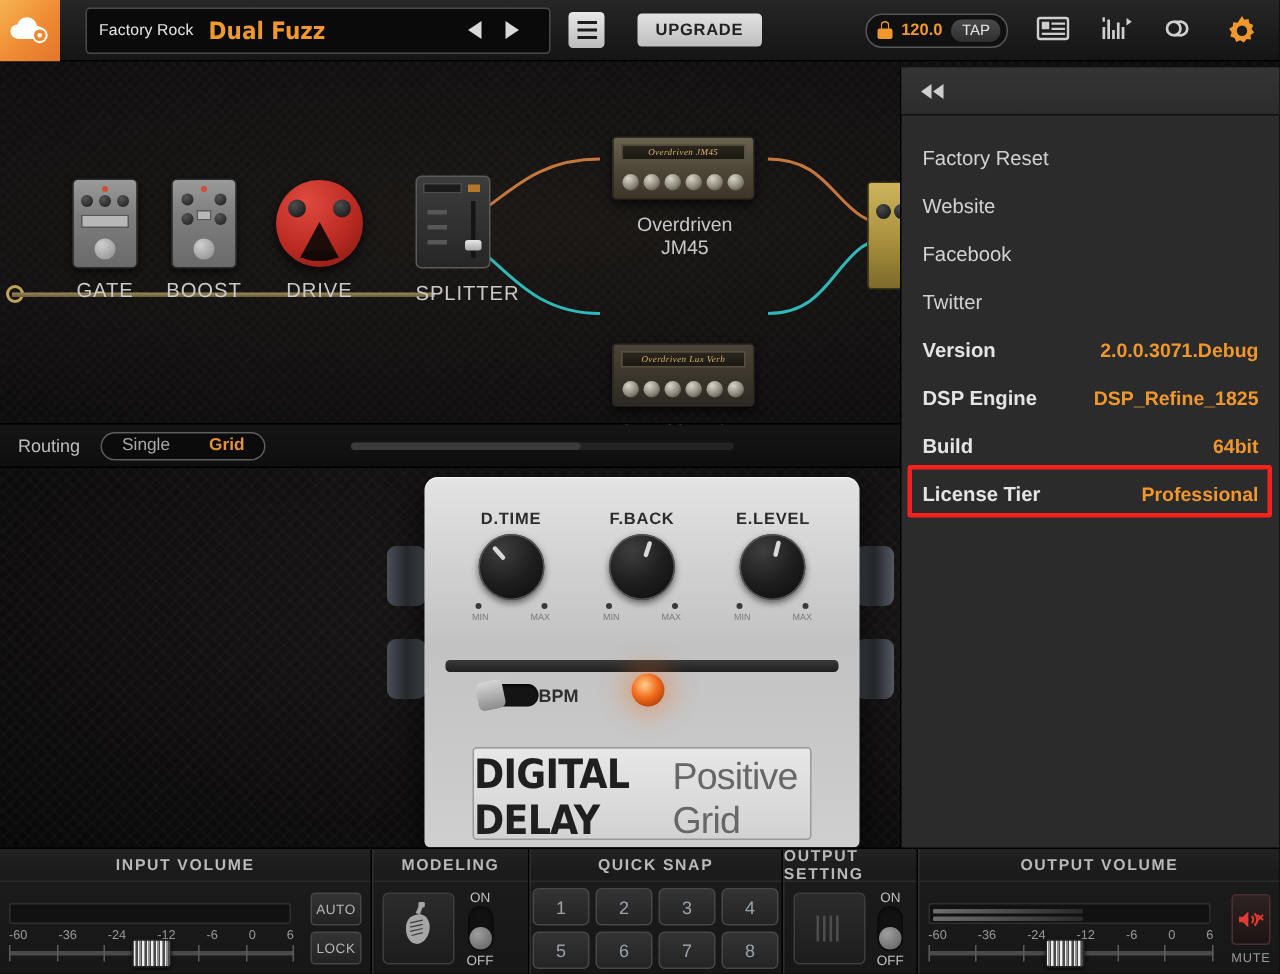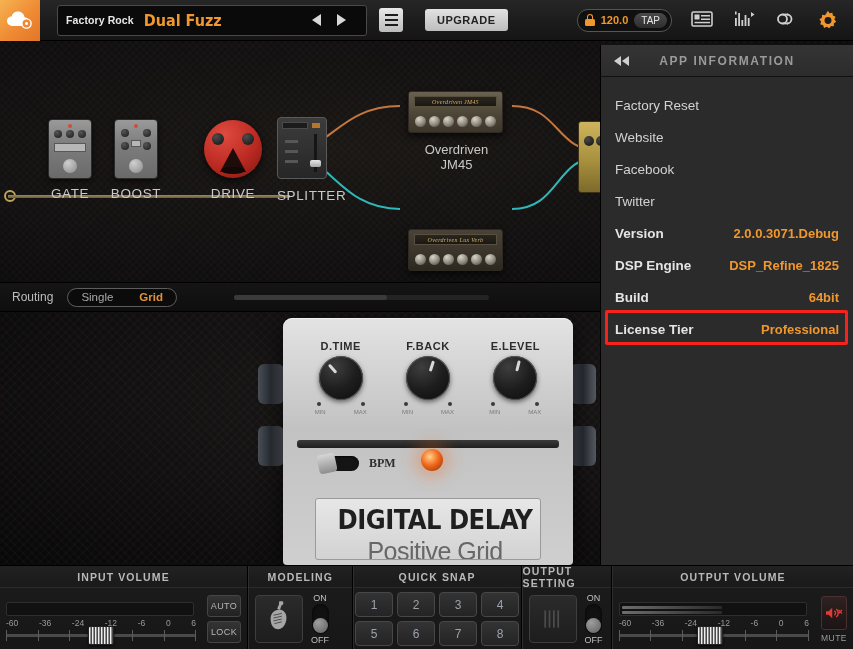--- a/index.html
+++ b/index.html
@@ -27,21 +27,21 @@
     flex: 0 0 40px;
   }
   .cloud-icon { width: 28px; height: 20px; position: relative; }
 
   .preset-box {
     margin-left: 17px; width: 310px; height: 31px;
     background: #0a0a0a; border: 1px solid #4a4a4a; border-radius: 3px;
     display: flex; align-items: center; padding: 0 8px;
     position: relative;
   }
-  .preset-cat { font-size: 10.5px; font-weight: bold; color: #e8e8e8; letter-spacing: .1px; }
+  .preset-cat { font-size: 10.5px; font-weight: normal; color: #e8e8e8; letter-spacing: .1px; }
   .preset-name { font-size: 16px; font-weight: bold; color: #f0972e; margin-left: 10px;
                  font-family: "DejaVu Sans Condensed","Liberation Sans", sans-serif; }
   .preset-navs { margin-left: auto; display: flex; gap: 16px; padding-right: 12px; }
   .tri-l { width:0;height:0;border-top:6px solid transparent;border-bottom:6px solid transparent;border-right:9px solid #d8d8d8;}
   .tri-r { width:0;height:0;border-top:6px solid transparent;border-bottom:6px solid transparent;border-left:9px solid #d8d8d8;}
 
   .hamburger {
     margin-left: 12px; width: 24px; height: 24px; border-radius: 3px;
     background: linear-gradient(180deg,#e8e8e8,#bcbcbc);
     display:flex;flex-direction:column;justify-content:center;align-items:center;gap:3px;
@@ -208,35 +208,34 @@
     box-shadow: 0 2px 5px rgba(0,0,0,.55), inset 0 0 0 1px #555;
   }
   .knob .ptr { position:absolute; width:3px;height:11px;background:#d9d9d9;border-radius:2px;
                top:4px; left:50%; transform-origin: 50% 18px; }
   .knob-scale { display:flex; justify-content:space-between; font-size:6px; color:#7a7a7a; margin-top:3px; padding:0 4px;}
   .knob-pins { display:flex; justify-content:space-between; padding:0 6px; margin-top:2px;}
   .knob-pins i { width:4px;height:4px;border-radius:50%; background:#3a3a3a; }
 
   .ped-divider { position:absolute; top:122px; left:14px; right:14px; height:8px;
                  background: linear-gradient(180deg,#3a3a3a,#1f1f1f); border-radius:3px; }
-  .bpm-row { position:absolute; top:138px; left:38px; display:flex; align-items:center; gap:10px;font-family:Liberation Serif, serif;}
+  .bpm-row { position:absolute; top:138px; left:38px; display:flex; align-items:center; gap:0;}
   .toggle-sw { width:38px;height:15px;border-radius:8px;background:#141414; position:relative;
                box-shadow: inset 0 1px 2px rgba(0,0,0,.8); }
   .toggle-sw i { position:absolute; left:-3px; top:-2px; width:18px; height:19px; border-radius:4px;
                  background: linear-gradient(180deg,#d6d6d6,#8d8d8d); transform: rotate(-12deg);}
   .bpm-text { font-size:12px; font-weight:bold; color:#2e2e2e; }
   .big-led { position:absolute; top:131px; left:138px; width:22px;height:22px;border-radius:50%;
              background: radial-gradient(circle at 40% 35%, #ffd08a 0%, #f26a1b 45%, #8b2c06 100%);
              box-shadow: 0 0 16px 6px rgba(242,106,27,.35); }
   .plate {
     position:absolute; top:180px; left:32px; right:32px; height:62px;
     background: linear-gradient(180deg,#e7e7e7,#d2d2d2); border:1px solid #9a9a9a; border-radius:3px;
-    display:flex; flex-direction:column; align-items:center; justify-content:flex-start; padding-top:5px;
+    display:flex; flex-direction:row; align-items:center; justify-content:flex-start; padding-top:5px;
     overflow:hidden;
-    padding-left:14px;
   }
   .plate-t1 { font-size:27px; font-weight:bold; color:#1f1f1f; letter-spacing:-.5px;
               font-family:"DejaVu Sans Condensed","Liberation Sans",sans-serif; }
   .plate-t2 { font-size:25px; color:#676767; letter-spacing:-.5px; margin-top:2px;
               font-family:Liberation Sans, sans-serif; }
   .side-hw { position:absolute; width:26px; height:120px; top:52px; }
   .side-hw.l { left:258px; } .side-hw.r { left:570px; }
   .side-hw .sc { position:absolute; width:26px; height:40px; border-radius:6px;
                  background: linear-gradient(90deg,#4b5058,#2a2e34,#555b63); }
 
@@ -431,21 +430,21 @@
         <div class="knb" style="top:9px;left:6px"></div>
         <div class="knb" style="top:9px;left:28px"></div>
         <div class="knb" style="top:22px;left:6px"></div>
         <div class="knb" style="top:22px;left:28px"></div>
         <div class="disp" style="top:20px;left:16px;right:16px;height:7px"></div>
         <div class="sw"></div>
       </div>
       <div class="pedal-label">BOOST</div>
     </div>
 
-    <div class="pedal-node" style="left:184px; top:79px; width:58px;margin-left:20px;">
+    <div class="pedal-node" style="left:184px; top:79px; width:58px;">
       <div class="drive-pedal">
         <div class="kk" style="left:8px"></div>
         <div class="kk" style="right:8px"></div>
         <div class="drive-cone"></div>
         <div class="drive-foot"></div>
       </div>
       <div class="pedal-label" style="margin-top:8px">DRIVE</div>
     </div>
 
     <div class="pedal-node" style="left:277px; top:76px; width:50px;">
@@ -750,21 +749,20 @@
       </div>
     </div>
   </div>
 
   <div class="info-panel">
     <div class="info-head">
       <div class="collapse">
           <i></i>
           <i></i>
         </div>
-      <div class="info-title">APP INFORMATION</div>
     </div>
 
     <div class="info-list">
       <div class="info-row">
         <span class="info-k">Factory Reset</span>
         <span class="info-v"></span>
       </div>
       <div class="info-row">
         <span class="info-k">Website</span>
         <span class="info-v"></span>

